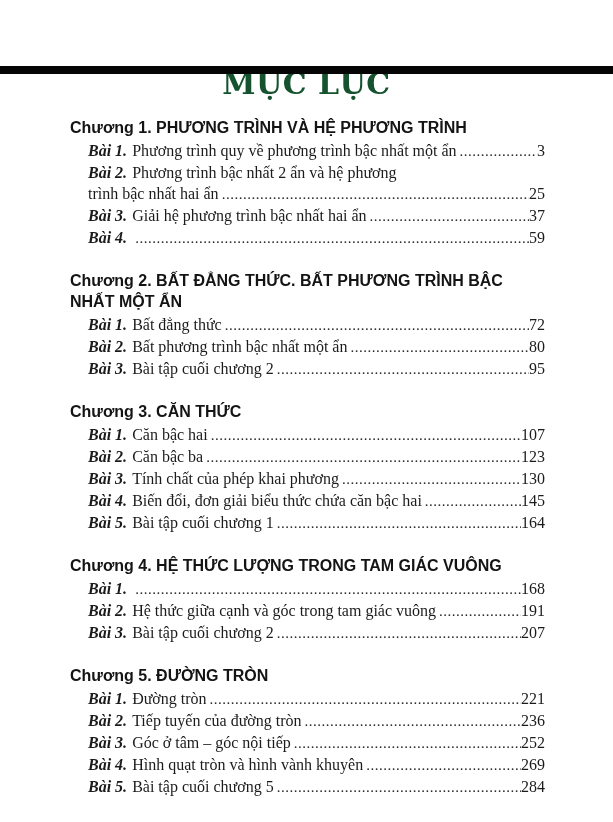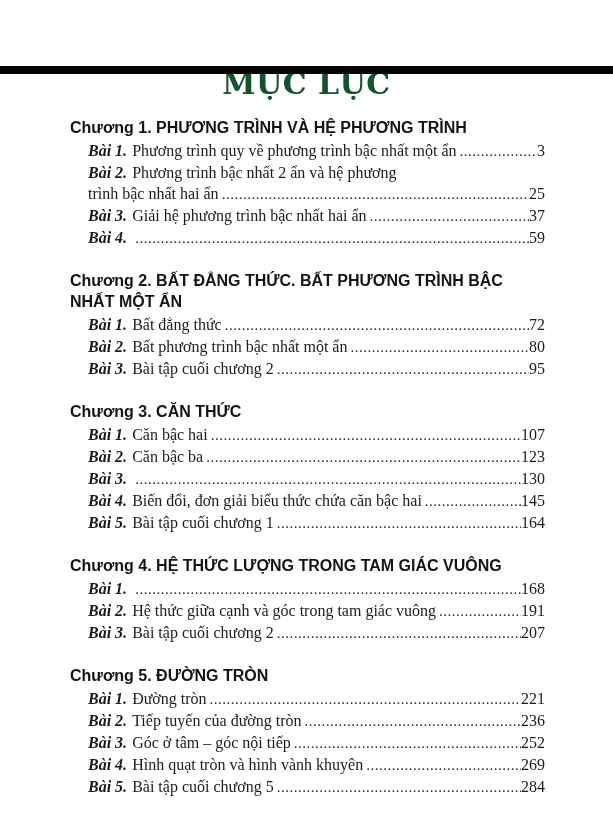--- a/index.html
+++ b/index.html
@@ -151,20 +151,21 @@
             <span class="page-number">107</span>
           </div>
           <div class="toc-item">
             <span class="item-label">Bài 2.</span>
             <span class="item-title">Căn bậc ba</span>
             <span class="dot-leader"></span>
             <span class="page-number">123</span>
           </div>
           <div class="toc-item">
             <span class="item-label">Bài 3.</span>
+            <span class="item-title">Tính chất của phép khai phương</span>
             <span class="dot-leader"></span>
             <span class="page-number">130</span>
           </div>
           <div class="toc-item">
             <span class="item-label">Bài 4.</span>
             <span class="item-title">Biến đổi, đơn giải biểu thức chứa căn bậc hai</span>
             <span class="dot-leader"></span>
             <span class="page-number">145</span>
           </div>
           <div class="toc-item">

